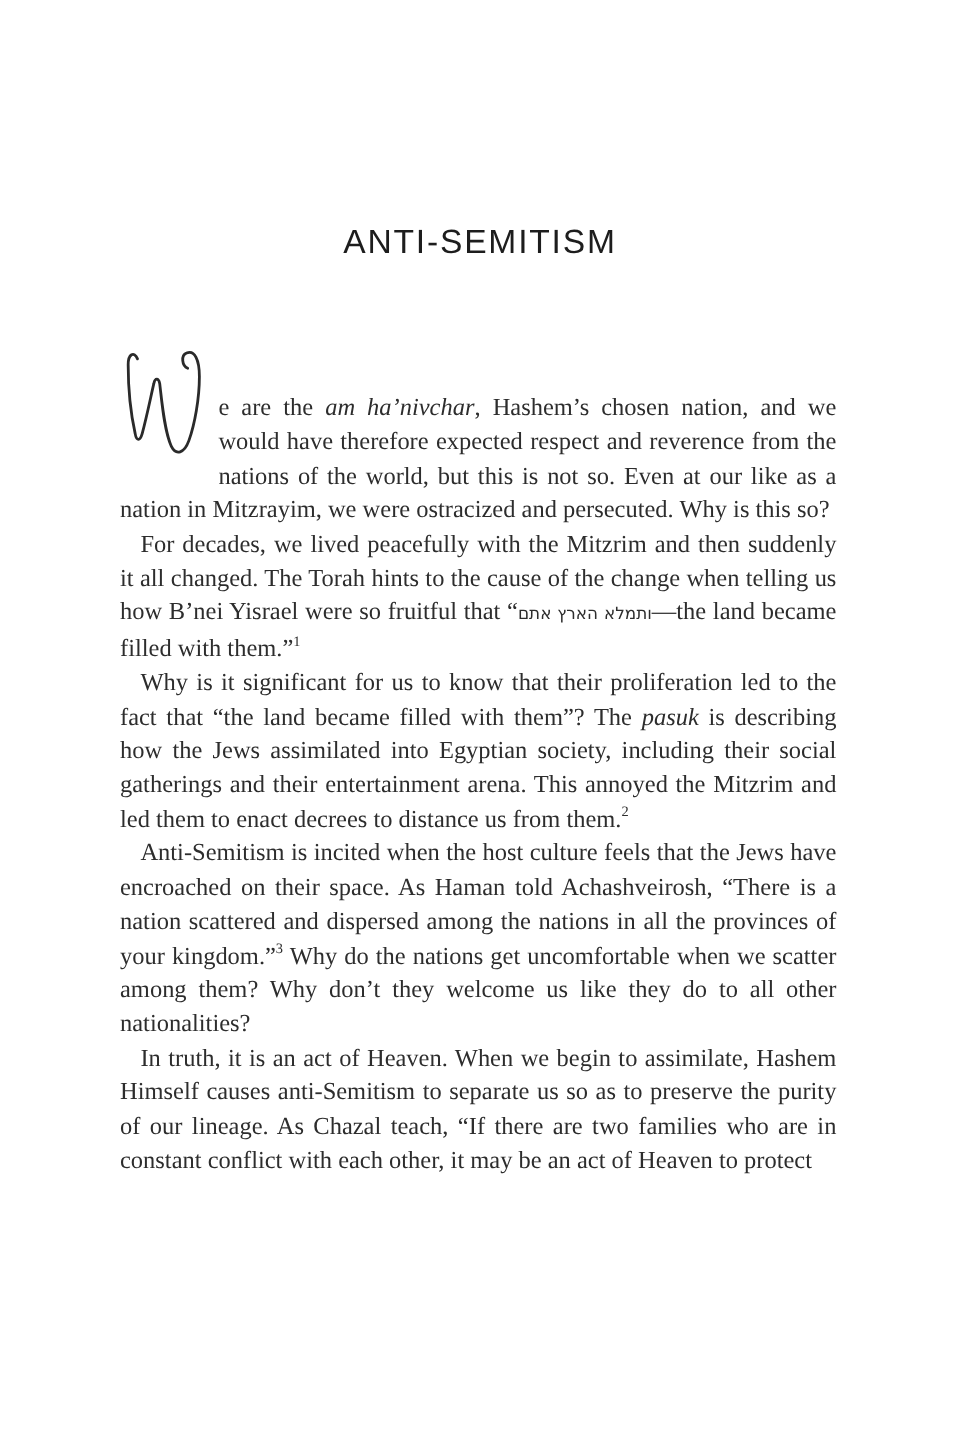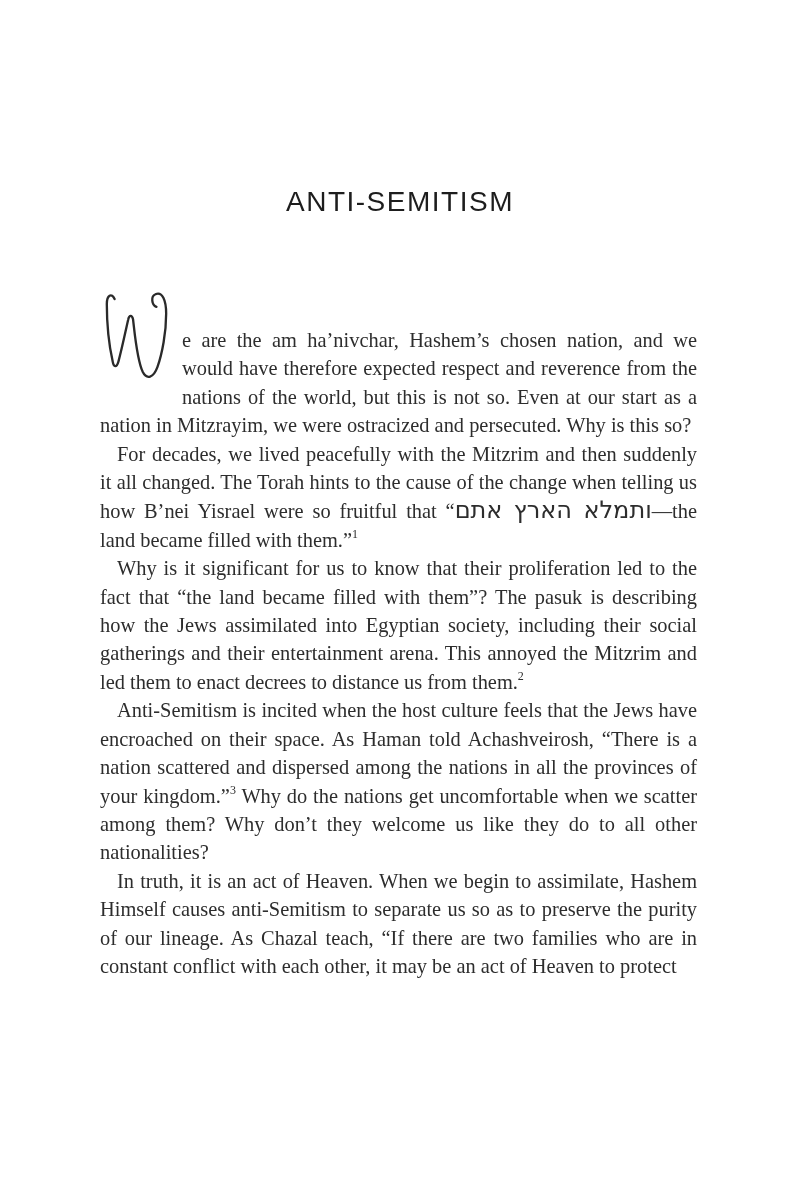--- a/index.html
+++ b/index.html
@@ -44,24 +44,24 @@
     height: 57px;
   }
   .dropcap-box svg {
     width: 72px;
     height: 100px;
     margin-top: -38px;
     overflow: visible;
     display: block;
   }
   .seg { font-style: normal; }
-  .it { }
+  .it { font-style: italic; }
   .heb {
     font-family: "DejaVu Sans", sans-serif;
-    font-size: 24px;
+    font-size: 14px;
   }
   sup.fn-ref {
     font-size: 12px;
     line-height: 0;
     position: relative;
     top: -1px;
     vertical-align: super;
   }
   .footnotes {
     position: absolute;
@@ -107,21 +107,21 @@
                C 14 81, 17 82, 19 75
                C 23 60, 26 45, 29 32
                C 30 27, 33 27, 34 32
                C 36 49, 38 73, 44 86
                C 48 94, 55 92, 59 81
                C 64 67, 68 45, 68 26
                C 68 12, 64 3, 57 6
                C 52 8, 53 17, 58 19"></path>
     </svg>
   </span>
-<span class="seg">e are the </span><span class="seg it">am ha’nivchar</span><span class="seg">, Hashem’s chosen nation, and we would have therefore expected respect and reverence from the nations of the world, but this is not so. Even at our start as a nation in Mitzrayim, we were ostracized and persecuted. Why is this so?</span></p>
+<span class="seg">e are the </span><span class="seg it">am ha’nivchar</span><span class="seg">, Hashem’s chosen nation, and we would have therefore expected respect and reverence from the nations of the world, but this is not so. Even at our like as a nation in Mitzrayim, we were ostracized and persecuted. Why is this so?</span></p>
       <p><span class="seg">For decades, we lived peacefully with the Mitzrim and then suddenly it all changed. The Torah hints to the cause of the change when telling us how B’nei Yisrael were so fruitful that “</span><span class="seg heb">ותמלא הארץ אתם</span><span class="seg">—the land became filled with them.”</span><sup class="fn-ref">1</sup></p>
       <p><span class="seg">Why is it significant for us to know that their proliferation led to the fact that “the land became filled with them”? The </span><span class="seg it">pasuk</span><span class="seg"> is describing how the Jews assimilated into Egyptian society, including their social gatherings and their entertainment arena. This annoyed the Mitzrim and led them to enact decrees to distance us from them.</span><sup class="fn-ref">2</sup></p>
       <p><span class="seg">Anti-Semitism is incited when the host culture feels that the Jews have encroached on their space. As Haman told Achashveirosh, “There is a nation scattered and dispersed among the nations in all the provinces of your kingdom.”</span><sup class="fn-ref">3</sup><span class="seg"> Why do the nations get uncomfortable when we scatter among them? Why don’t they welcome us like they do to all other nationalities?</span></p>
       <p><span class="seg">In truth, it is an act of Heaven. When we begin to assimilate, Hashem Himself causes anti-Semitism to separate us so as to preserve the purity of our lineage. As Chazal teach, “If there are two families who are in constant conflict with each other, it may be an act of Heaven to protect</span></p>
     </div>
 
   <div class="footnotes">
     <div class="fn-rule"></div>
     <div>
         <div class="fn-row">

